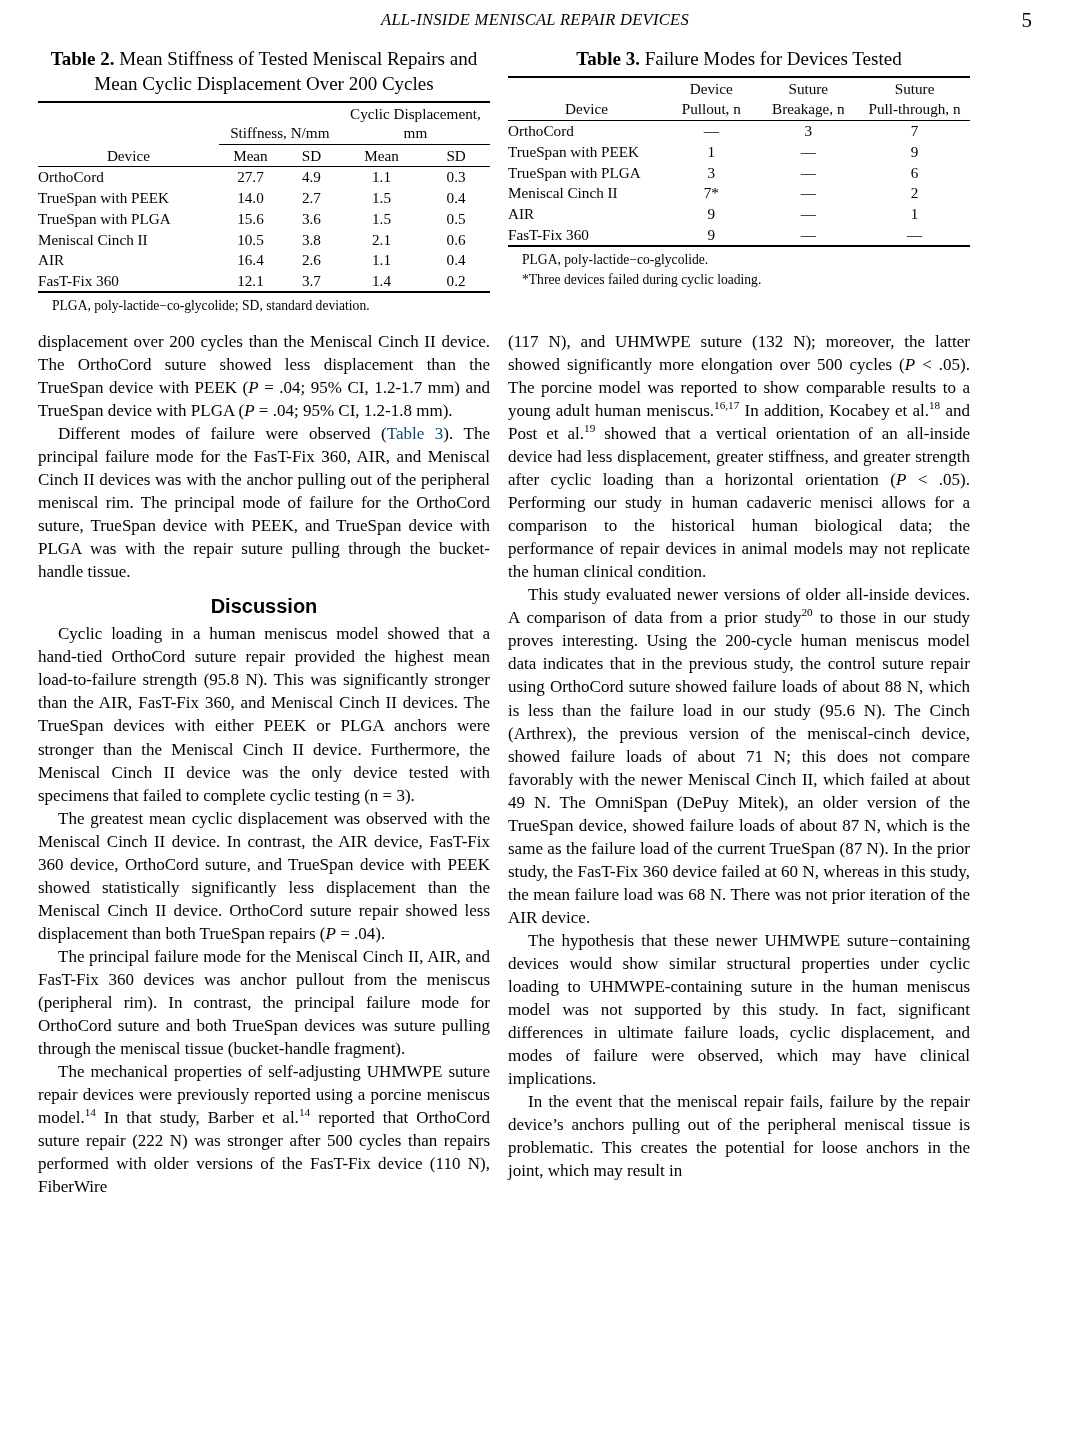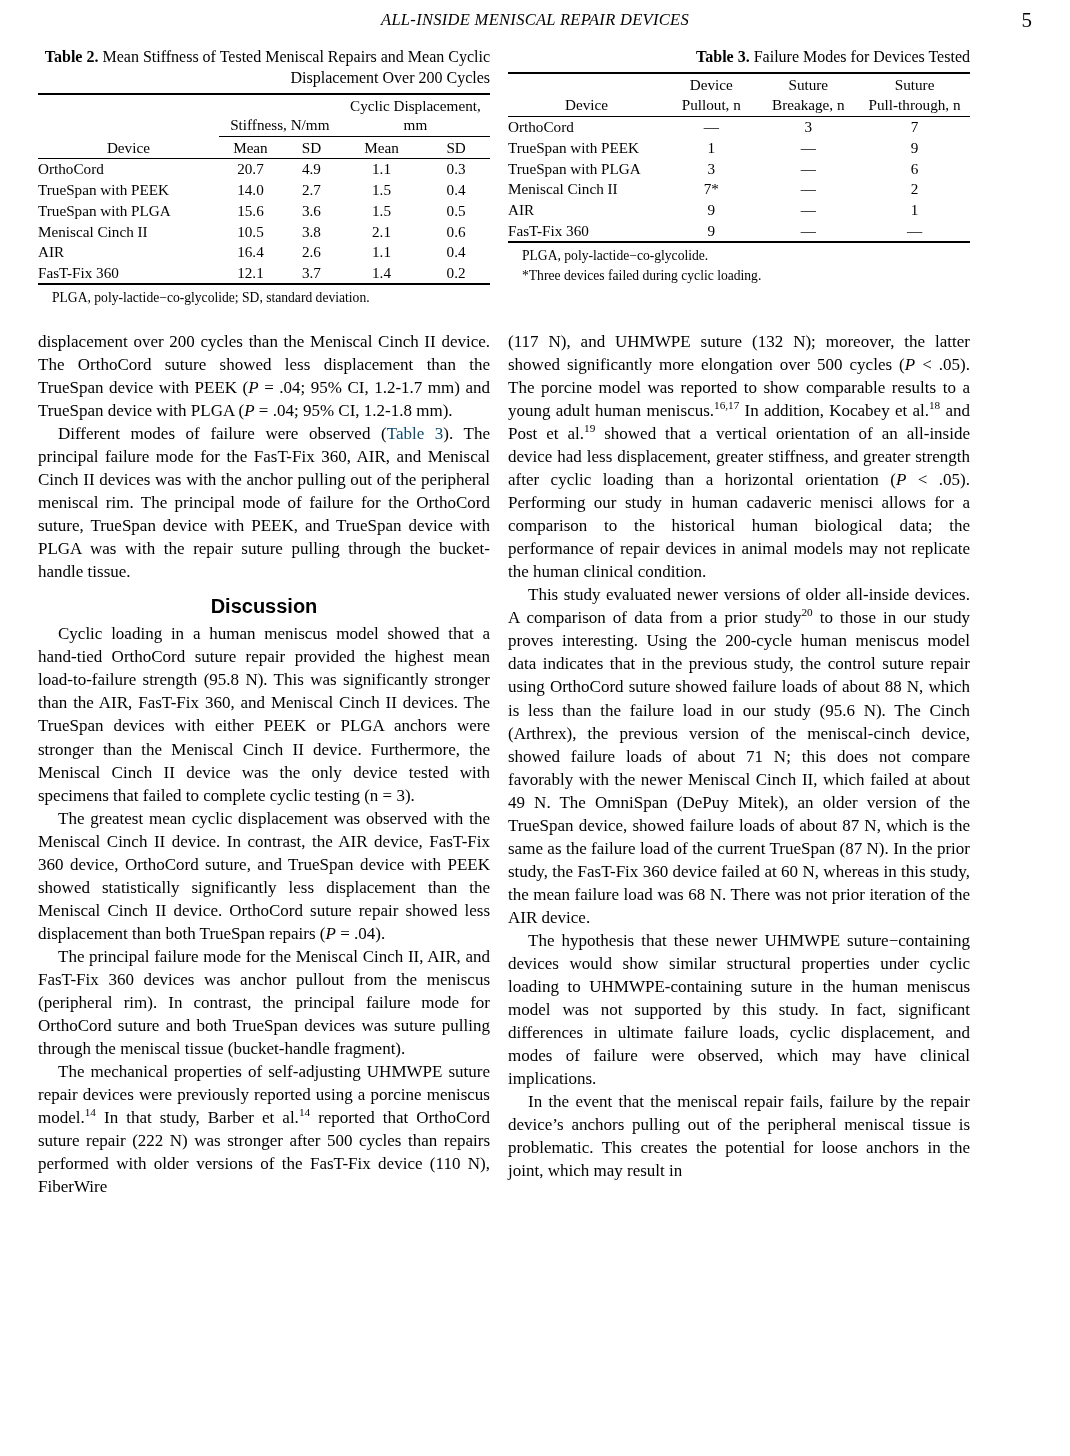--- a/index.html
+++ b/index.html
@@ -53,24 +53,24 @@
     top: 46px;
     width: 452px;
   }
   .col-left  { left: 38px; }
   .col-right { left: 508px; width: 462px; }
 
   
   .tablebox { width: 100%; margin: 0 0 0 0; }
 
   .tbl-caption {
-    font-size: 16px;
+    font-size: 19px;
     line-height: 1.32;
     margin-bottom: 5px;
-    text-align: right;
+    text-align: center;
   }
   .tbl-caption b { font-weight: bold; }
 
   table.data {
     border-collapse: collapse;
     width: 100%;
     font-size: 15.2px;
     line-height: 1.30;
   }
   table.data td, table.data th {
@@ -164,21 +164,21 @@
             <th class="dev-head rule-bot">Device</th>
             <th class="hcell rule-bot">Mean</th>
             <th class="hcell rule-bot">SD</th>
             <th class="hcell rule-bot">Mean</th>
             <th class="hcell rule-bot">SD</th>
           </tr>
         </thead>
         <tbody>
           <tr>
             <td class="dev">OrthoCord</td>
-            <td class="num">20.7</td>
+            <td class="num">27.7</td>
             <td class="num">4.9</td>
             <td class="num">1.1</td>
             <td class="num">0.3</td>
           </tr>
           <tr>
             <td class="dev">TrueSpan with PEEK</td>
             <td class="num">14.0</td>
             <td class="num">2.7</td>
             <td class="num">1.5</td>
             <td class="num">0.4</td>

